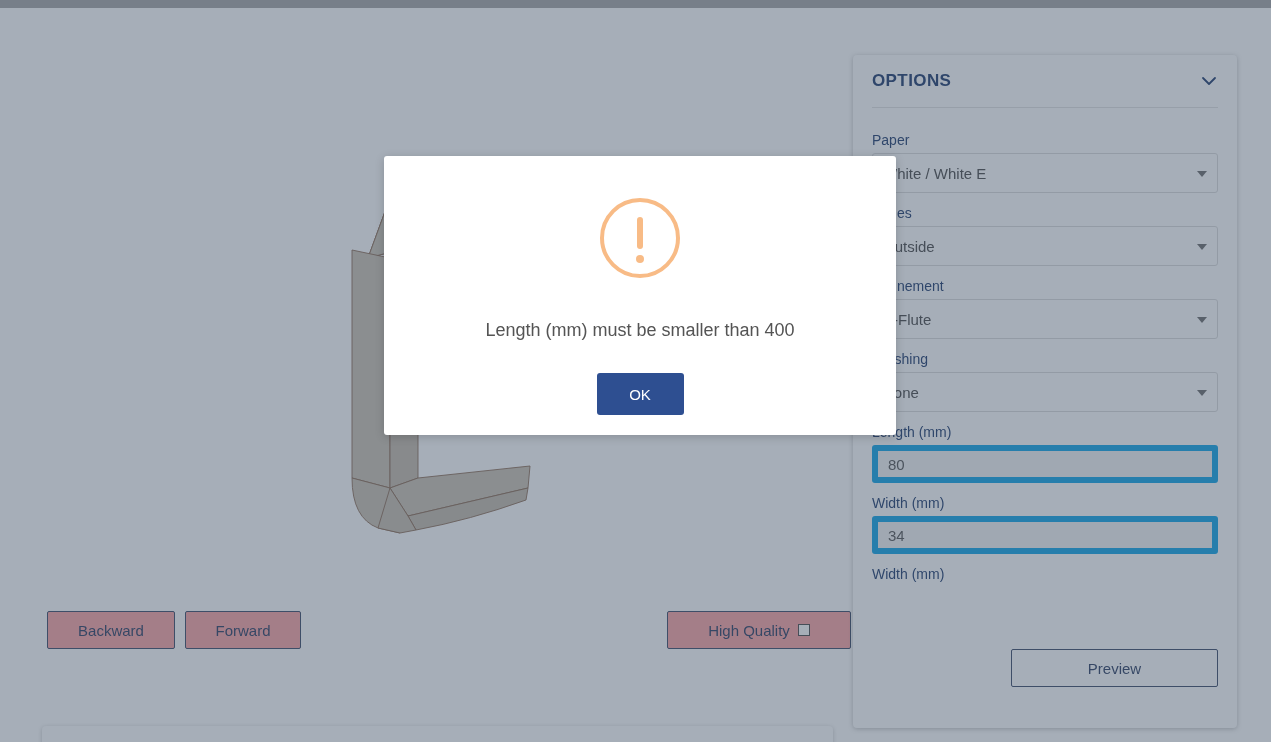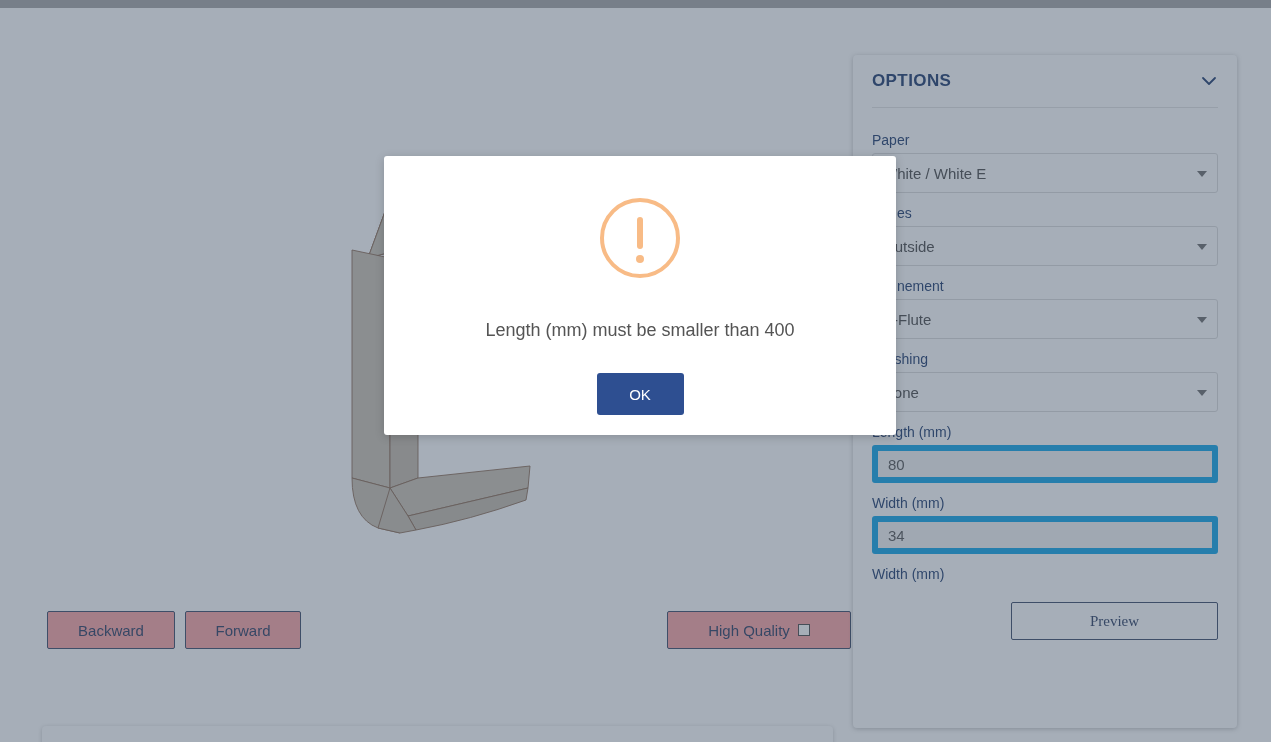--- a/index.html
+++ b/index.html
@@ -186,22 +186,23 @@
     justify-content: flex-end;
   }
   #btn-preview {
     width: 207px;
     height: 38px;
     background: #ffffff;
     border: 1px solid #3b4a68;
     border-radius: 2px;
     color: #2c3e63;
     font-size: 15px;
-    font-family: Liberation Serif, serif;
-    cursor: pointer;
+    font-family: Liberation Sans, sans-serif;
+    cursor: pointer;
+    margin-top: 47px;
   }
 
   
   .overlay {
     position: absolute;
     left: 0; top: 0;
     width: 1271px; height: 742px;
     background: rgba(65, 82, 105, 0.47);
     z-index: 10;
   }

